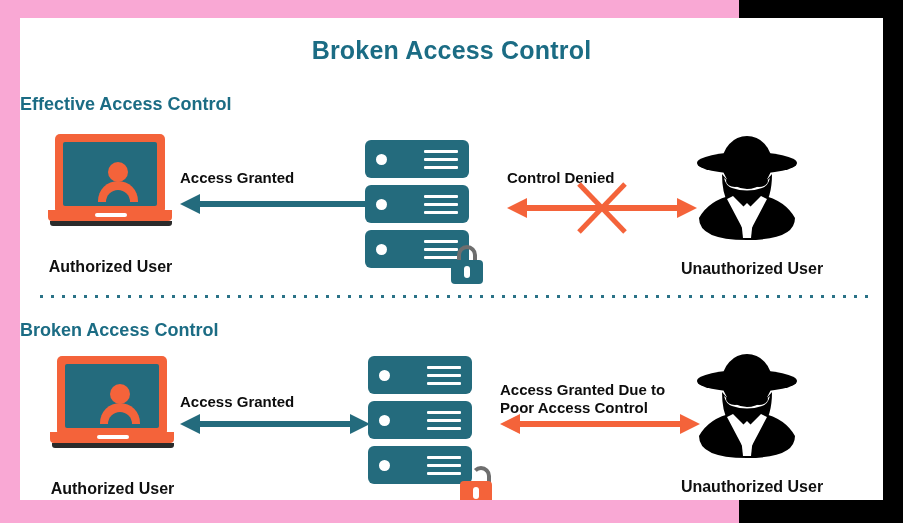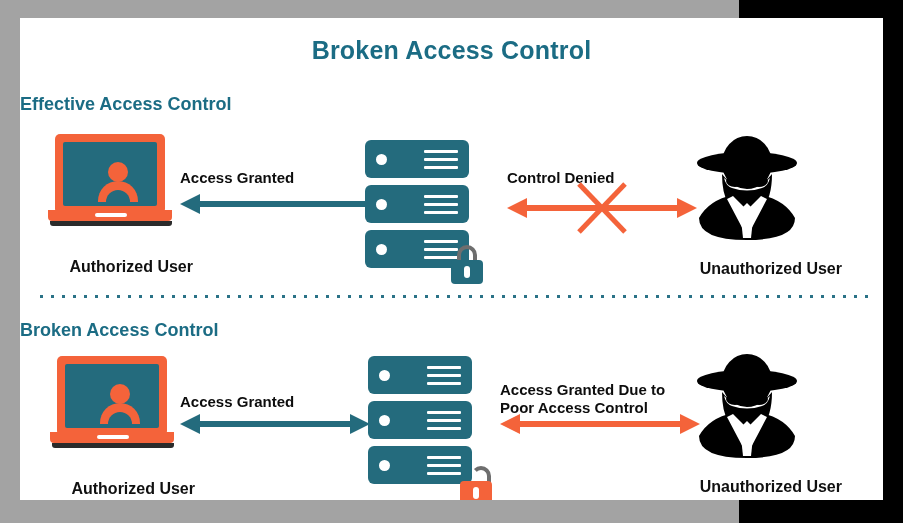--- a/index.html
+++ b/index.html
@@ -12,21 +12,21 @@
     height: 523px;
     overflow: hidden;
     font-family: "Liberation Sans", sans-serif;
   }
 
   #frame {
     position: absolute;
     left: 0; top: 0;
     width: 739px;
     height: 523px;
-    background: #a3a3a3;
+    background: #f9a8d4;
     box-sizing: border-box;
   }
 
   #canvas {
     position: absolute;
     left: 20px;
     top: 18px;
     width: 863px;
     height: 482px;
     background: #ffffff;
@@ -141,21 +141,21 @@
     position: absolute;
     left: 8px; top: 9px;
     width: 24px; height: 14px;
     border-top-left-radius: 14px;
     border-top-right-radius: 14px;
     background: #246b7d;
   }
 
   .user-label {
     position: absolute;
-    text-align: right;
+    text-align: center;
     font-size: 16px;
     font-weight: bold;
     color: #101010;
     white-space: nowrap;
   }
 
   
   .servers {
     position: absolute;
     width: 104px;

